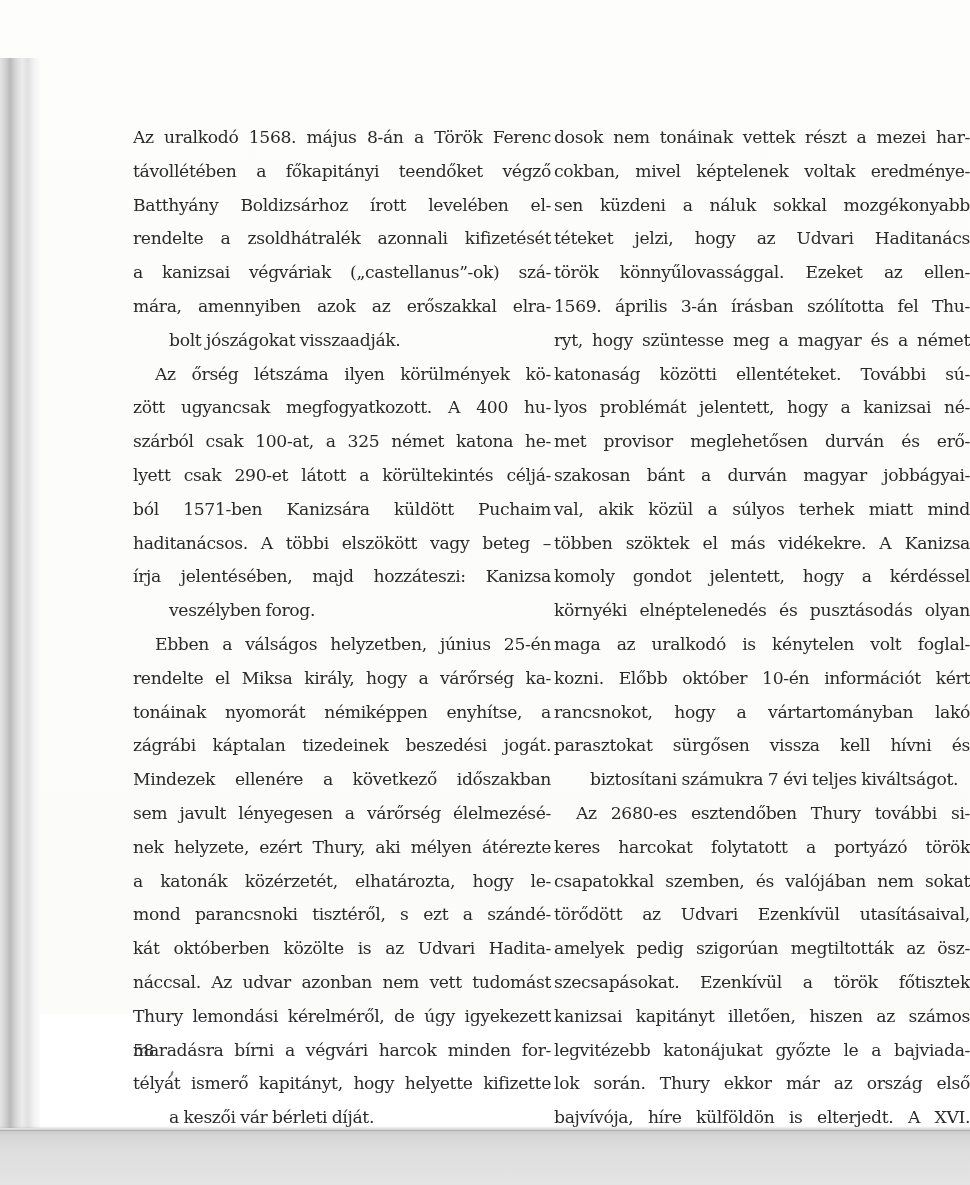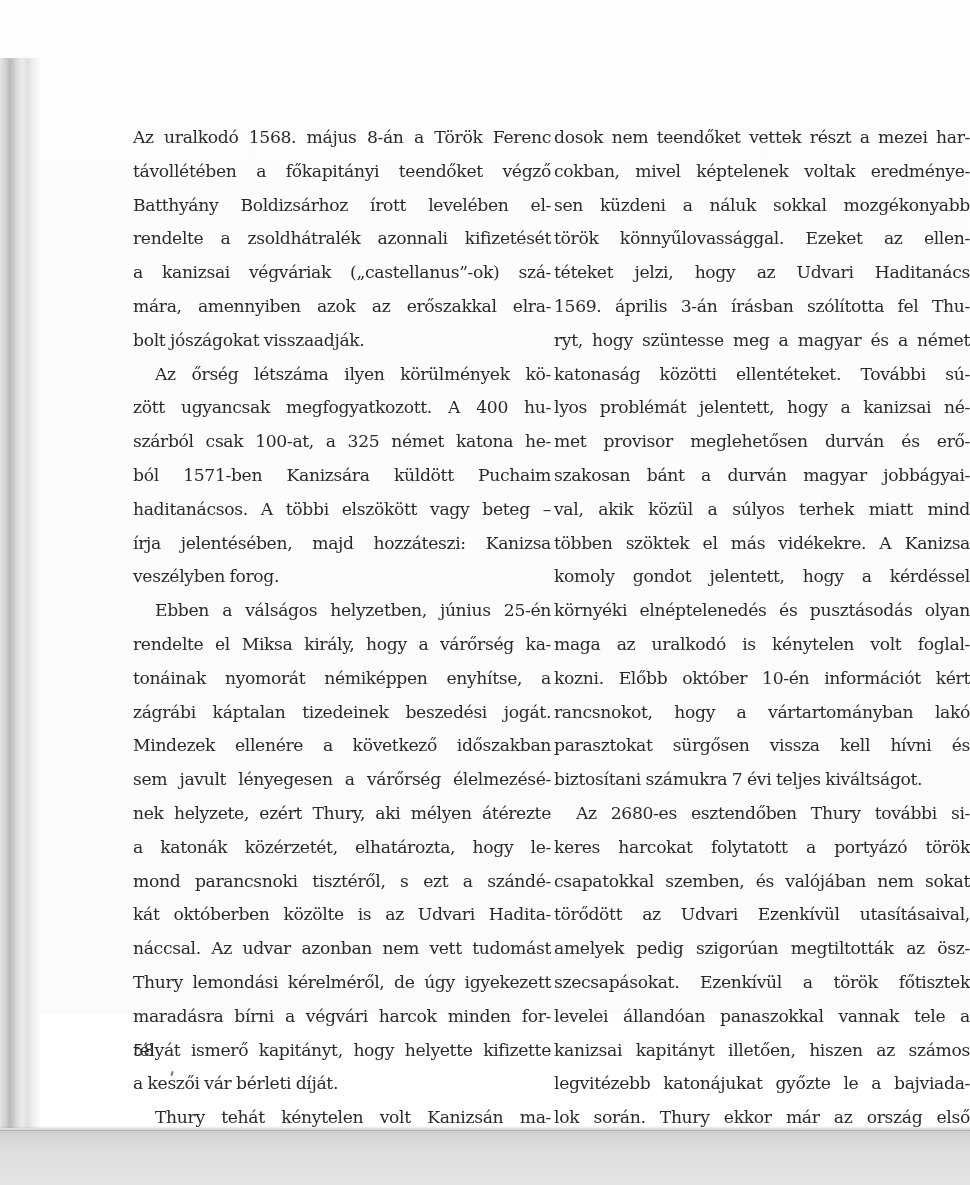--- a/index.html
+++ b/index.html
@@ -58,20 +58,21 @@
     .line {
       display: block;
       height: 33.8px;
       white-space: nowrap;
       text-align: justify;
       text-align-last: justify;
       overflow: visible;
     }
     .line.last {
       text-align-last: left;
+      margin-left: 36px;
     }
     .line.indent {
       padding-left: 22px;
     }
     .page-number {
       position: absolute;
       left: 133px;
       top: 1040px;
       font-size: 17px;
       letter-spacing: -0.3px;
@@ -96,20 +97,21 @@
       <span class="line">Az uralkodó 1568. május 8-án a Török Ferenc</span>
       <span class="line">távollétében a főkapitányi teendőket végző</span>
       <span class="line">Batthyány Boldizsárhoz írott levelében el-</span>
       <span class="line">rendelte a zsoldhátralék azonnali kifizetését</span>
       <span class="line">a kanizsai végváriak („castellanus”-ok) szá-</span>
       <span class="line">mára, amennyiben azok az erőszakkal elra-</span>
       <span class="line last">bolt jószágokat visszaadják.</span>
       <span class="line indent">Az őrség létszáma ilyen körülmények kö-</span>
       <span class="line">zött ugyancsak megfogyatkozott. A 400 hu-</span>
       <span class="line">szárból csak 100-at, a 325 német katona he-</span>
+      <span class="line">lyett csak 290-et látott a körültekintés céljá-</span>
       <span class="line">ból 1571-ben Kanizsára küldött Puchaim</span>
       <span class="line">haditanácsos. A többi elszökött vagy beteg –</span>
       <span class="line">írja jelentésében, majd hozzáteszi: Kanizsa</span>
       <span class="line last">veszélyben forog.</span>
       <span class="line indent">Ebben a válságos helyzetben, június 25-én</span>
       <span class="line">rendelte el Miksa király, hogy a várőrség ka-</span>
       <span class="line">tonáinak nyomorát némiképpen enyhítse, a</span>
       <span class="line">zágrábi káptalan tizedeinek beszedési jogát.</span>
       <span class="line">Mindezek ellenére a következő időszakban</span>
       <span class="line">sem javult lényegesen a várőrség élelmezésé-</span>
@@ -119,25 +121,25 @@
       <span class="line">kát októberben közölte is az Udvari Hadita-</span>
       <span class="line">náccsal. Az udvar azonban nem vett tudomást</span>
       <span class="line">Thury lemondási kérelméről, de úgy igyekezett</span>
       <span class="line">maradásra bírni a végvári harcok minden for-</span>
       <span class="line">télyát ismerő kapitányt, hogy helyette kifizette</span>
       <span class="line last">a keszői vár bérleti díját.</span>
       <span class="line indent">Thury tehát kénytelen volt Kanizsán ma-</span>
       <span class="line">radni, ahol ezekben az években egyre nyil-</span>
     </div>
   <div class="column col-right" id="col-right">
-      <span class="line">dosok nem teendőket vettek részt a mezei har-</span>
+      <span class="line">dosok nem tonáinak vettek részt a mezei har-</span>
       <span class="line">cokban, mivel képtelenek voltak eredménye-</span>
       <span class="line">sen küzdeni a náluk sokkal mozgékonyabb</span>
+      <span class="line">téteket jelzi, hogy az Udvari Haditanács</span>
       <span class="line">török könnyűlovassággal. Ezeket az ellen-</span>
-      <span class="line">téteket jelzi, hogy az Udvari Haditanács</span>
       <span class="line">1569. április 3-án írásban szólította fel Thu-</span>
       <span class="line">ryt, hogy szüntesse meg a magyar és a német</span>
       <span class="line">katonaság közötti ellentéteket. További sú-</span>
       <span class="line">lyos problémát jelentett, hogy a kanizsai né-</span>
       <span class="line">met provisor meglehetősen durván és erő-</span>
       <span class="line">szakosan bánt a durván magyar jobbágyai-</span>
       <span class="line">val, akik közül a súlyos terhek miatt mind</span>
       <span class="line">többen szöktek el más vidékekre. A Kanizsa</span>
       <span class="line">komoly gondot jelentett, hogy a kérdéssel</span>
       <span class="line">környéki elnéptelenedés és pusztásodás olyan</span>
@@ -145,21 +147,20 @@
       <span class="line">kozni. Előbb október 10-én információt kért</span>
       <span class="line">rancsnokot, hogy a vártartományban lakó</span>
       <span class="line">parasztokat sürgősen vissza kell hívni és</span>
       <span class="line last">biztosítani számukra 7 évi teljes kiváltságot.</span>
       <span class="line indent">Az 2680-es esztendőben Thury további si-</span>
       <span class="line">keres harcokat folytatott a portyázó török</span>
       <span class="line">csapatokkal szemben, és valójában nem sokat</span>
       <span class="line">törődött az Udvari Ezenkívül utasításaival,</span>
       <span class="line">amelyek pedig szigorúan megtiltották az ösz-</span>
       <span class="line">szecsapásokat. Ezenkívül a török főtisztek</span>
-      <span class="line">levelei állandóan panaszokkal vannak tele a</span>
       <span class="line">kanizsai kapitányt illetően, hiszen az számos</span>
       <span class="line">legvitézebb katonájukat győzte le a bajviada-</span>
       <span class="line">lok során. Thury ekkor már az ország első</span>
       <span class="line">bajvívója, híre külföldön is elterjedt. A XVI.</span>
     </div>
 
   <div class="page-number">58</div>
   <div class="speck"></div>
 
   <div class="bottom-edge"></div>

